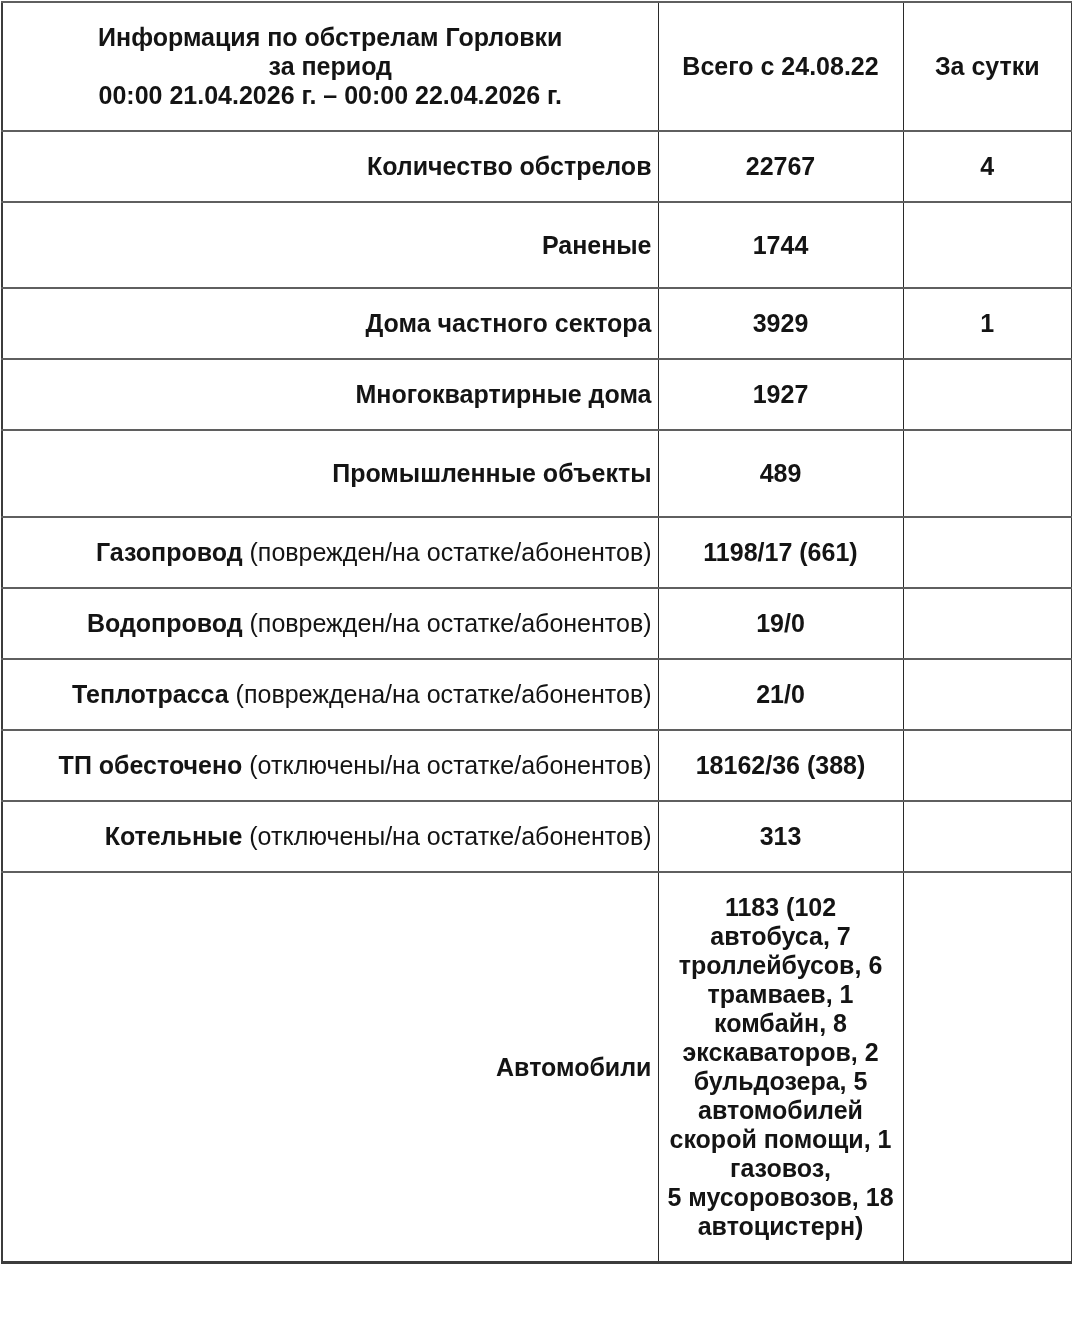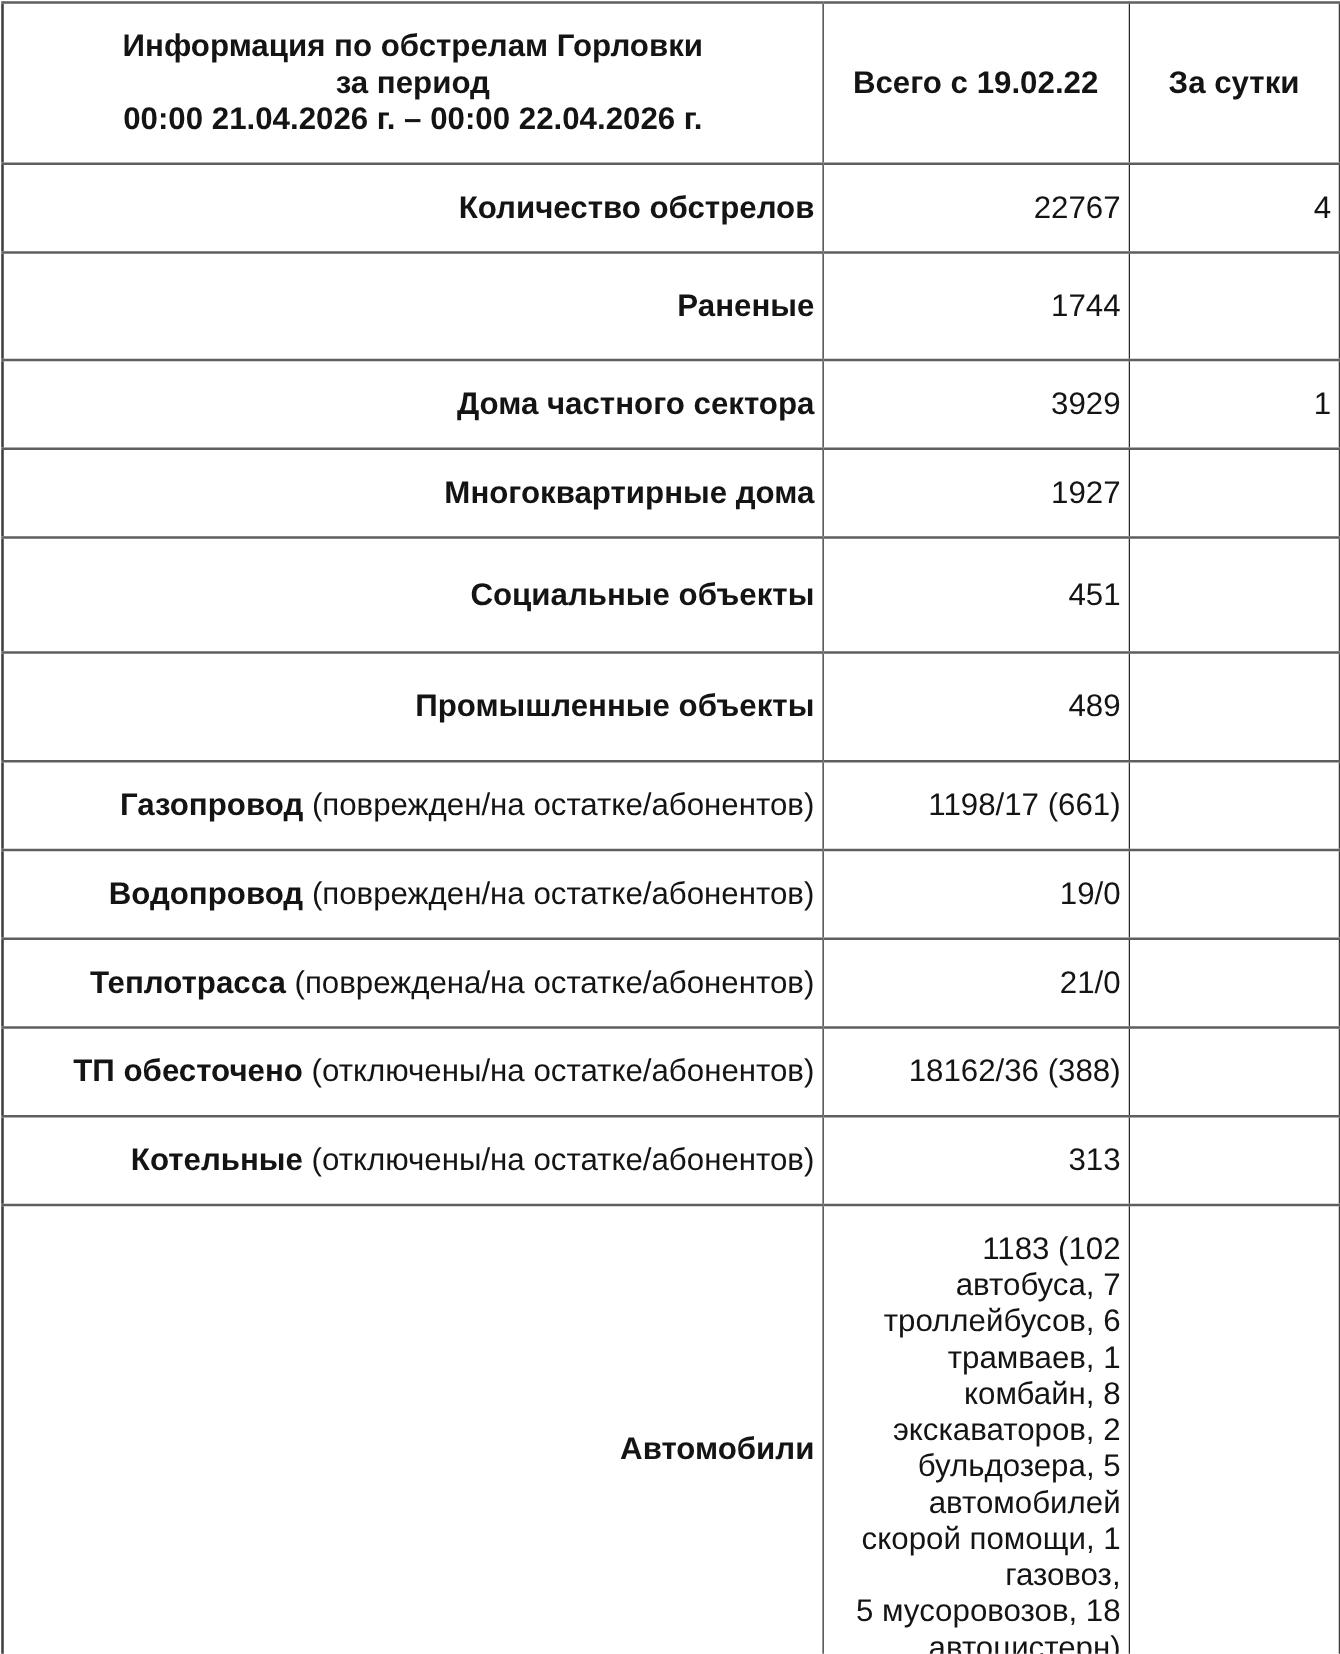--- a/index.html
+++ b/index.html
@@ -48,22 +48,22 @@
   }
   td.label-cell {
     text-align: right;
     padding-left: 19px;
     white-space: nowrap;
   }
   .label-strong { font-weight: 700; }
   .label-note   { font-weight: 400; }
   td.total-cell,
   td.daily-cell {
-    text-align: right;
-    font-weight: 400;
+    text-align: center;
+    font-weight: 700;
     white-space: pre-line;
   }
 
   
   tr.r-head  { height: 117px; }
   tr.r-0  { height: 44px; }
   tr.r-1  { height: 86px; }
   tr.r-2  { height: 86px; }
   tr.r-3  { height: 64px; }
   tr.r-4  { height: 42px; }
@@ -85,21 +85,21 @@
   <colgroup>
     <col class="c-label">
     <col class="c-total">
     <col class="c-daily">
   </colgroup>
   <tbody>
     <tr class="r-head">
       <th class="head-title">Информация по обстрелам Горловки
 за период
 00:00 21.04.2026 г. – 00:00 22.04.2026 г.</th>
-      <th class="head-col">Всего с 19.02.22</th>
+      <th class="head-col">Всего с 24.08.22</th>
       <th class="head-col">За сутки</th>
     </tr>
 
     <tr class="r-0">
       <td class="label-cell"><span class="label-strong">Количество обстрелов</span><span class="label-note"></span></td>
       <td class="total-cell">22767</td>
       <td class="daily-cell">4</td>
     </tr>
 
 
@@ -114,25 +114,20 @@
       <td class="total-cell">3929</td>
       <td class="daily-cell">1</td>
     </tr>
 
     <tr class="r-4">
       <td class="label-cell"><span class="label-strong">Многоквартирные дома</span><span class="label-note"></span></td>
       <td class="total-cell">1927</td>
       <td class="daily-cell"></td>
     </tr>
 
-    <tr class="r-5">
-      <td class="label-cell"><span class="label-strong">Социальные объекты</span><span class="label-note"></span></td>
-      <td class="total-cell">451</td>
-      <td class="daily-cell"></td>
-    </tr>
 
 
     <tr class="r-7">
       <td class="label-cell"><span class="label-strong">Промышленные объекты</span><span class="label-note"></span></td>
       <td class="total-cell">489</td>
       <td class="daily-cell"></td>
     </tr>
 
 
     <tr class="r-9">

